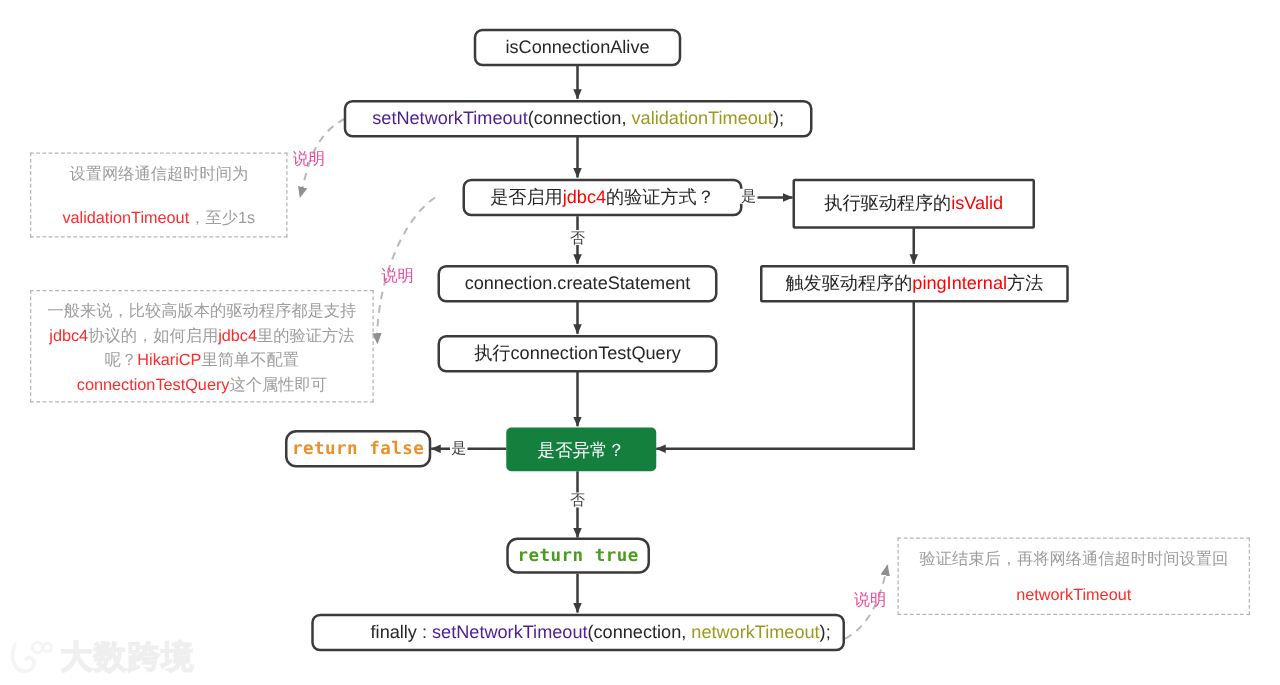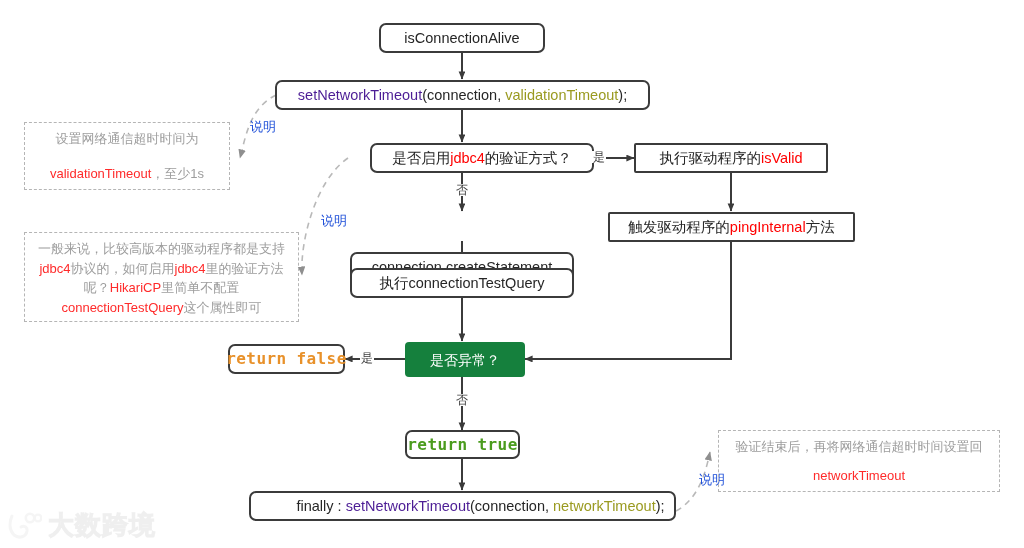--- a/index.html
+++ b/index.html
@@ -20,21 +20,21 @@
     line-height:1;
   }
   .node.rounded{border-radius:7px;}
   .node.sharp{border-radius:2px;}
   .node.redbox{
     background:#15803d;border:none;border-radius:4px;color:#ffffff;
     font-size:14px;
   }
   .node.retbox{
     font-family:"DejaVu Sans Mono","Liberation Mono",monospace;
-    font-weight:bold;font-size:16px;letter-spacing:.4px;
+    font-weight:bold;font-size:14px;letter-spacing:.4px;border-radius:9px;
   }
 
   
   .tk-magenta{color:#4c1d95;}
   .tk-olive{color:#9a9a20;}
   .tk-red{color:#ff0000;}
   .tk-plain{color:#262626;}
   .tk-orange{color:#e8912a;}
   .tk-green{color:#4b9c1e;}
 
@@ -48,21 +48,21 @@
   }
   .note .ln{white-space:nowrap;}
   .note .nred{color:#ff2a2a;}
 
   
   .elabel{
     position:absolute;font-size:12px;color:#3b3b3b;background:#ffffff;
     padding:0 1px;line-height:1;
   }
   .nlabel{
-    position:absolute;font-size:13px;color:#1d4ed8;line-height:1;margin-left:16px;
+    position:absolute;font-size:13px;color:#ec4899;line-height:1;
   }
 
   
   .watermark{
     position:absolute;left:8px;top:505px;width:180px;height:40px;
     display:flex;align-items:center;gap:6px;opacity:.55;
   }
   .wm-text{
     font-size:26px;font-weight:bold;color:#f0f0f0;
     -webkit-text-stroke:1px #e3e3e3;letter-spacing:1px;
@@ -125,27 +125,27 @@
       <span class="tk-magenta">setNetworkTimeout</span><span class="tk-plain">(connection, </span><span class="tk-olive">validationTimeout</span><span class="tk-plain">);</span>
     </span>
   </div>
 
   <div class="node rounded" style="left:350px;top:143px;width:224px;height:30px;margin-left:20px;">
     <span>
       <span class="tk-plain">是否启用</span><span class="tk-red">jdbc4</span><span class="tk-plain">的验证方式？</span>
     </span>
   </div>
 
-  <div class="node sharp" style="left:634px;top:143px;width:194px;height:30px;">
+  <div class="node sharp" style="left:634px;top:143px;width:194px;height:40px;">
     <span>
       <span class="tk-plain">执行驱动程序的</span><span class="tk-red">isValid</span>
     </span>
   </div>
 
-  <div class="node rounded" style="left:350px;top:212px;width:224px;height:30px;margin-top:40px;">
+  <div class="node rounded" style="left:350px;top:212px;width:224px;height:30px;">
     <span>connection.createStatement</span>
   </div>
 
   <div class="node sharp" style="left:608px;top:212px;width:247px;height:30px;">
     <span>
       <span class="tk-plain">触发驱动程序的</span><span class="tk-red">pingInternal</span><span class="tk-plain">方法</span>
     </span>
   </div>
 
   <div class="node rounded" style="left:350px;top:268px;width:224px;height:30px;">

